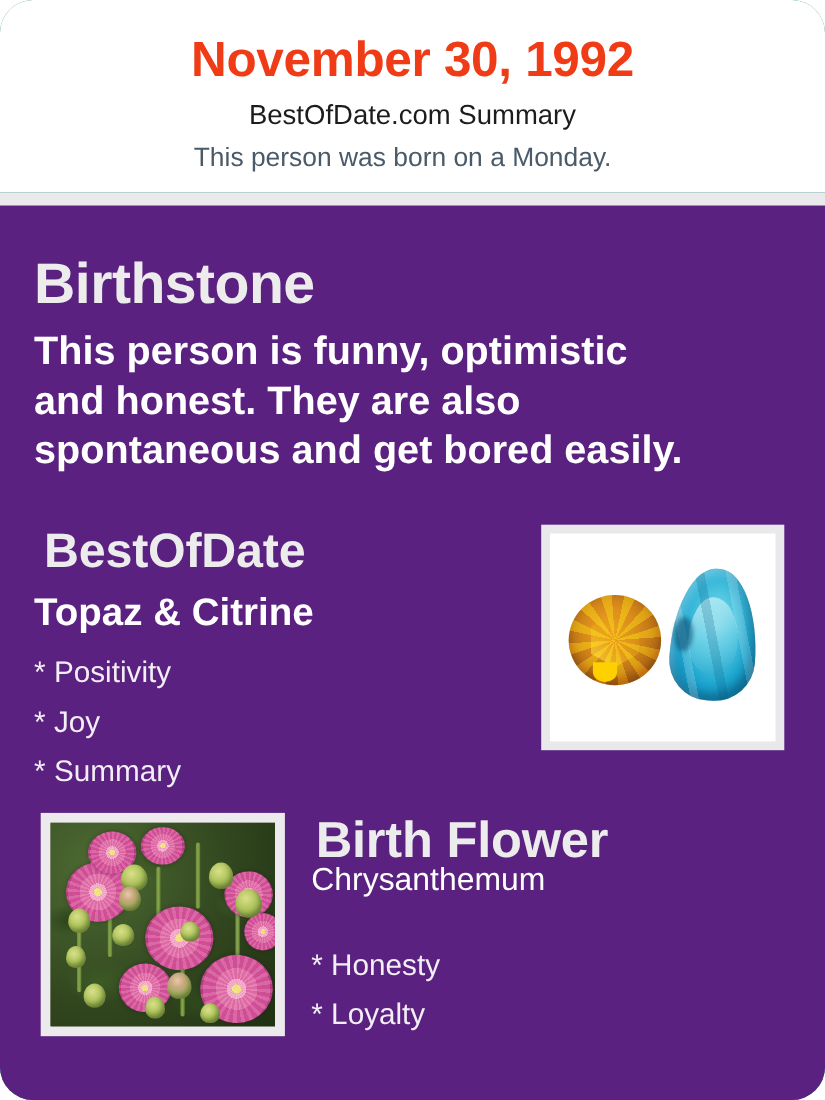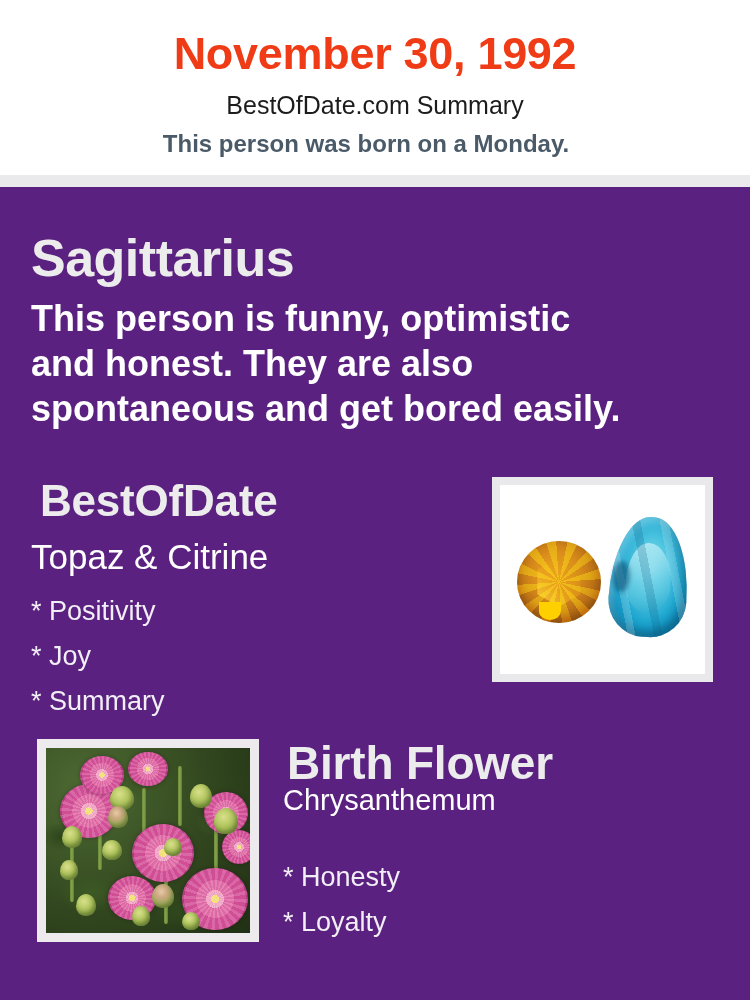--- a/index.html
+++ b/index.html
@@ -13,20 +13,21 @@
     background: #ffffff;
     font-family: "Liberation Sans", sans-serif;
     -webkit-font-smoothing: antialiased;
   }
   .card {
     position: relative;
     width: 750px;
     height: 1000px;
     background: #0f766e;
     overflow: hidden;
+    border-radius: 30px;
   }
 
   
   .header {
     position: absolute;
     left: 0;
     top: 0;
     width: 750px;
     height: 175px;
     background: #ffffff;
@@ -55,21 +56,21 @@
     color: #1c1c1c;
     line-height: 36px;
     white-space: nowrap;
   }
   .header-note {
     position: absolute;
     left: 0;
     top: 128px;
     width: 732px;
     font-size: 24px;
-    font-weight: bold;
+    font-weight: normal;
     color: #4a5a68;
     line-height: 32px;
     white-space: nowrap;
   }
   .header-rule {
     position: absolute;
     left: 0;
     top: 175px;
     width: 750px;
     height: 12px;
@@ -119,21 +120,21 @@
     color: #ececec;
     line-height: 54px;
     letter-spacing: -0.2px;
     white-space: nowrap;
   }
   .stone-sub {
     position: absolute;
     left: 31px;
     top: 348px;
     font-size: 35px;
-    font-weight: normal;
+    font-weight: bold;
     color: #ffffff;
     line-height: 44px;
     white-space: nowrap;
   }
   .stone-list {
     position: absolute;
     left: 31px;
     top: 402px;
     width: 420px;
     margin: 0;
@@ -416,21 +417,21 @@
 
   <div class="header">
     <div class="header-date">November 30, 1992</div>
     <div class="header-sub">BestOfDate.com Summary</div>
     <div class="header-note">This person was born on a Monday.</div>
   </div>
   <div class="header-rule"></div>
 
   <div class="body-area">
 
-    <div class="sign-title">Sagittarius</div>
+    <div class="sign-title">Birthstone</div>
     <div class="sign-desc">
       <span>This person is funny, optimistic</span>
       <span>and honest. They are also</span>
       <span>spontaneous and get bored easily.</span>
     </div>
 
     <div class="stone-title">BestOfDate</div>
     <div class="stone-sub">Topaz &amp; Citrine</div>
     <ul class="stone-list">
       <li>* Positivity</li>

